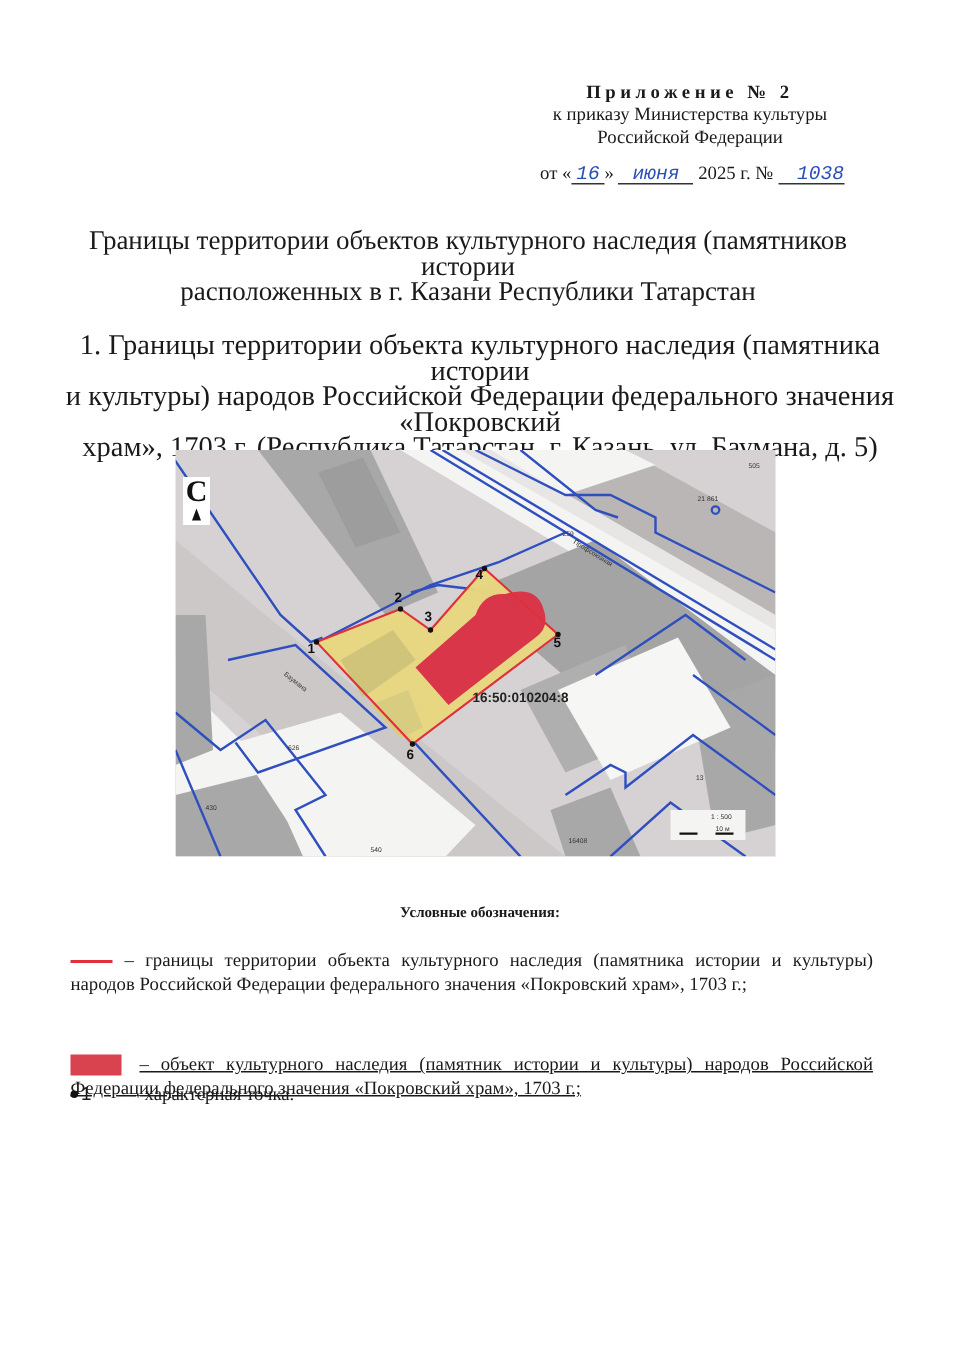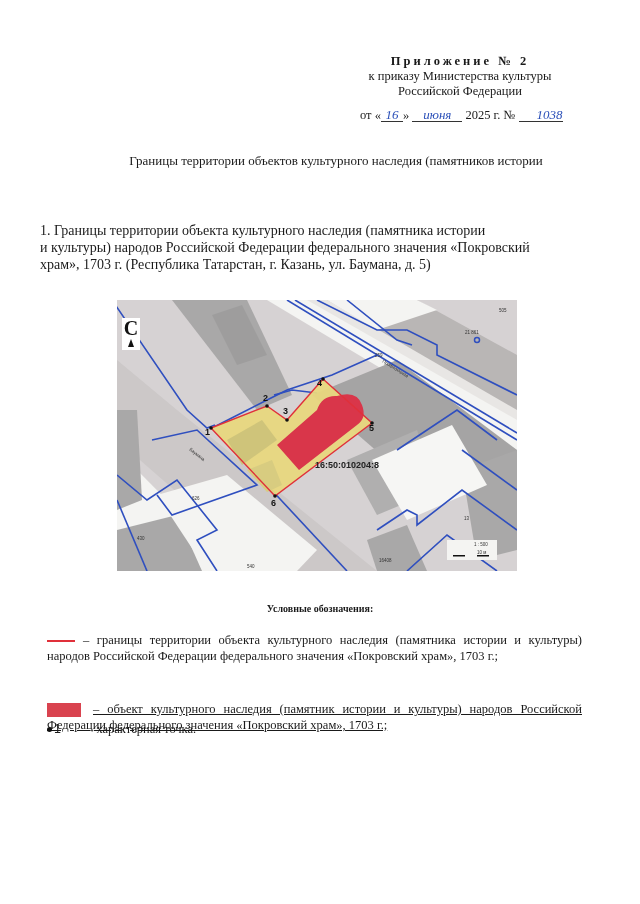--- a/index.html
+++ b/index.html
@@ -9,34 +9,34 @@
   }
   .appendix {
     position: absolute; left: 330px; top: 54px; width: 260px; text-align: center;
     font-size: 12.5px; line-height: 15px;
   }
   .appendix .spaced { letter-spacing: 3px; font-weight: bold; }
   .order-line {
     position: absolute; left: 360px; top: 108px; font-size: 12.5px; white-space: nowrap;
   }
   .hand {
-    font-family: Liberation Serif, serif; font-style: italic; color: #2a4fb8;
+    font-family: Liberation Mono, monospace; font-style: italic; color: #2a4fb8;
     font-size: 13px; display: inline-block; border-bottom: 1px solid #333; text-align: center;
     line-height: 13px;
   }
   .hand.day { width: 22px; }
   .hand.month { width: 50px; }
   .hand.num { width: 44px; text-align: right; }
   .title {
-    position: absolute; left: 56px; top: 152px; width: 560px; text-align: center;
-    font-size: 13px; line-height: 17px;
+    position: absolute; left: 32px; top: 152px; width: 560px; text-align: center;
+    font-size: 18px; line-height: 17px;
   }
   .subtitle {
-    position: absolute; left: 40px; top: 222px; width: 560px; 
-    font-size: 14px; line-height: 17px;
+    position: absolute; left: 40px; top: 222px; width: 560px; text-align: center;
+    font-size: 19px; line-height: 17px;
   }
   .map {
     position: absolute; left: 117px; top: 300px; width: 400px; height: 271px;
     background: #d6d2d3; overflow: hidden;
   }
   .map svg { display: block; }
   .north {
     position: absolute; left: 122px; top: 318px; width: 18px; height: 32px; background: #fff;
   }
   .north .letter {
@@ -79,20 +79,21 @@
 
 <div class="order-line">
   <span>от «</span><span class="hand day">16</span><span>»</span>
   <span class="hand month">июня</span>
   <span>2025 г. №</span>
   <span class="hand num">1038</span>
 </div>
 
 <div class="title">
   <div>Границы территории объектов культурного наследия (памятников истории</div>
+  <div>расположенных в г. Казани Республики Татарстан</div>
 </div>
 
 <div class="subtitle">
   <div>1. Границы территории объекта культурного наследия (памятника истории</div>
   <div>и культуры) народов Российской Федерации федерального значения «Покровский</div>
   <div>храм», 1703 г. (Республика Татарстан, г. Казань, ул. Баумана, д. 5)</div>
 </div>
 
 <div class="map">
   <svg width="400" height="271" viewBox="0 0 400 271">

